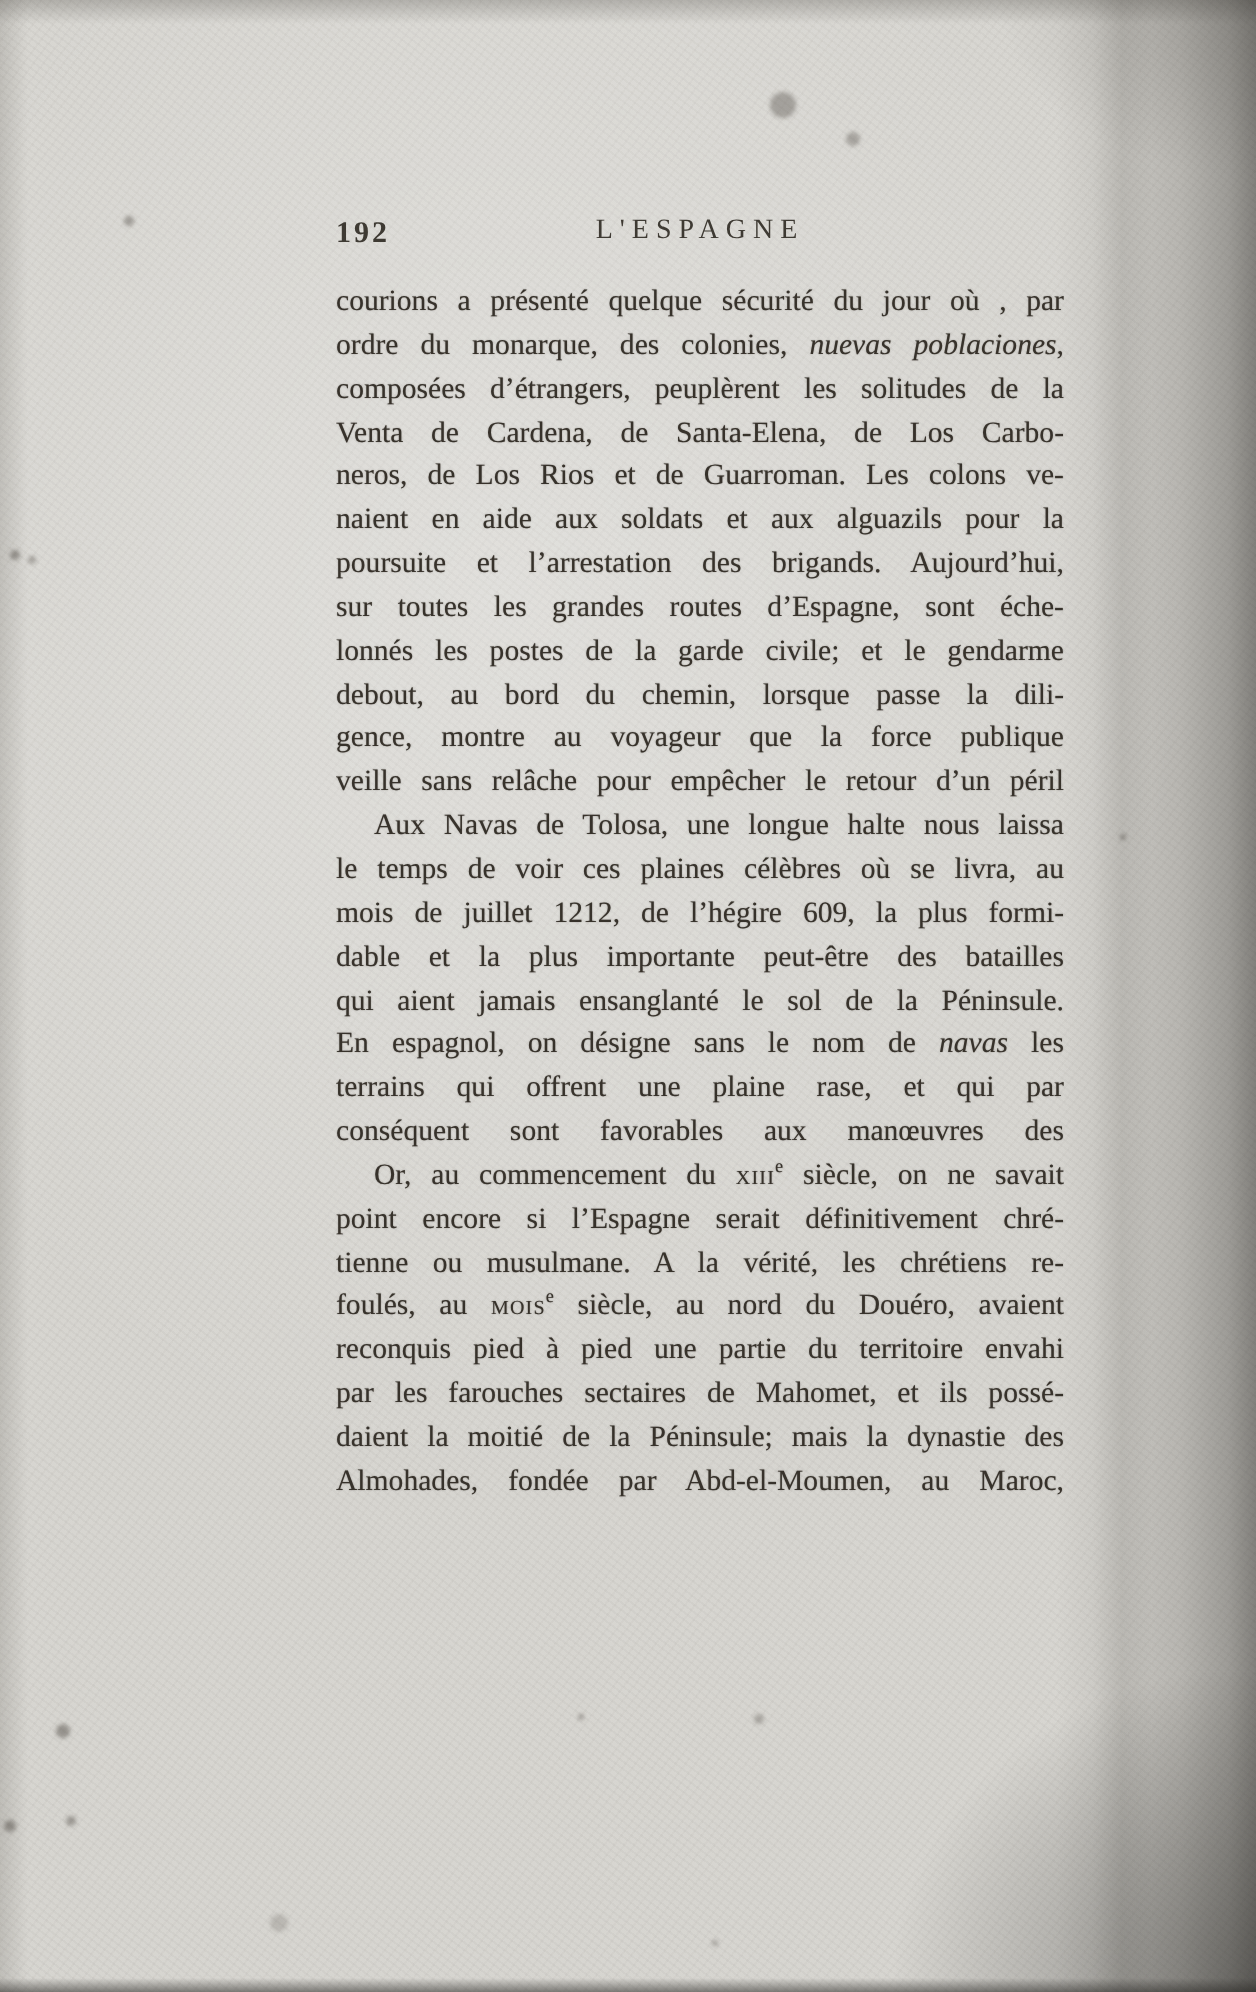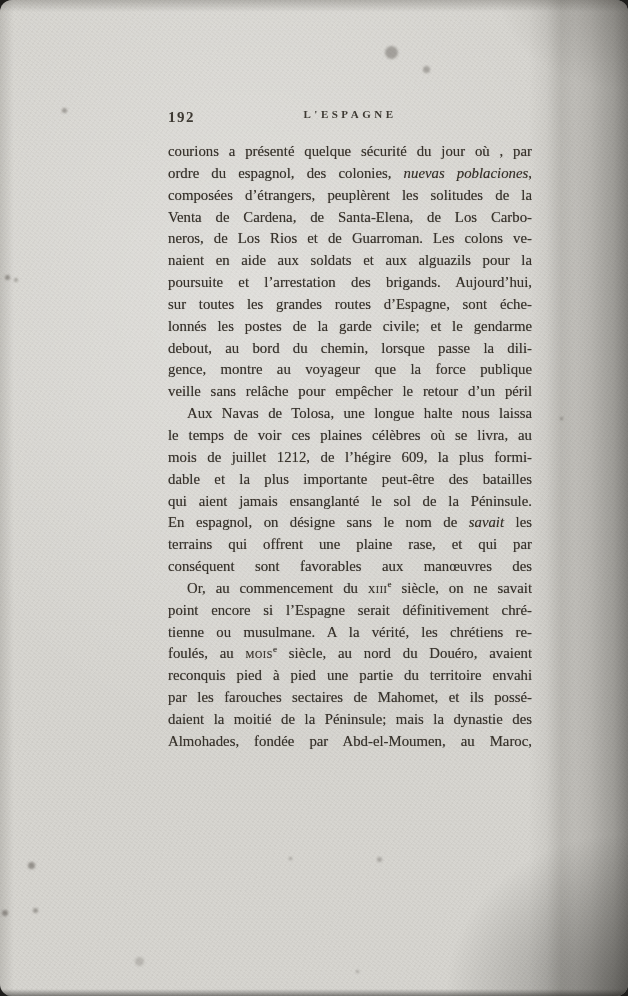--- a/index.html
+++ b/index.html
@@ -4,25 +4,24 @@
 <style>
   html,body{margin:0;padding:0;background:#1f1e1c;}
   .page{
     position:relative;width:628px;height:996px;overflow:hidden;
     background-color:#d6d4cf;
     background-image:
       radial-gradient(ellipse 75% 60% at 40% 30%, rgba(255,255,255,0.26), rgba(255,255,255,0) 75%),
       repeating-linear-gradient(37deg, rgba(0,0,0,0.022) 0 1px, rgba(255,255,255,0.016) 1px 3px),
       repeating-linear-gradient(-53deg, rgba(0,0,0,0.018) 0 1px, rgba(255,255,255,0.012) 1px 4px);
     font-family:"Liberation Serif", serif;
-    border-radius:12px;
   }
   .header{position:absolute;left:168px;top:108px;width:364px;height:18px;color:#3e3a33;}
   .pagenum{position:absolute;left:0;top:1px;font-size:15px;font-weight:700;letter-spacing:1.5px;}
-  .runtitle{position:absolute;left:0;right:0;top:0;text-align:center;font-size:11px;font-weight:700;letter-spacing:3.5px;}
+  .runtitle{position:absolute;left:0;right:0;top:0;text-align:center;font-size:14px;font-weight:400;letter-spacing:3.5px;}
   .textblock{
     position:absolute;left:168px;top:141px;width:364px;
     font-size:14.8px;line-height:21.85px;color:#37322b;
     text-shadow:0 0 0.7px rgba(55,50,43,0.55);
   }
   .line{height:21.85px;overflow:hidden;text-align:justify;}
   .line.just{text-align-last:justify;}
   .line.indent{text-indent:19px;}
   .it{font-style:italic;}
   .sc{font-variant:small-caps;letter-spacing:0.6px;margin-top:40px;}
@@ -42,37 +41,37 @@
 
 <div class="page">
 
   <div class="header">
     <span class="pagenum">192</span>
     <span class="runtitle">L'ESPAGNE</span>
   </div>
 
   <div class="textblock">
       <div class="line just"><span>courions a présenté quelque sécurité du jour où , par</span></div>
-      <div class="line just"><span>ordre du espagnol, des colonies, </span><span class="it">nuevas poblaciones</span><span>,</span></div>
+      <div class="line just"><span>ordre du monarque, des colonies, </span><span class="it">nuevas poblaciones</span><span>,</span></div>
       <div class="line just"><span>composées d’étrangers, peuplèrent les solitudes de la</span></div>
       <div class="line just"><span>Venta de Cardena, de Santa-Elena, de Los Carbo-</span></div>
       <div class="line just"><span>neros, de Los Rios et de Guarroman. Les colons ve-</span></div>
       <div class="line just"><span>naient en aide aux soldats et aux alguazils pour la</span></div>
       <div class="line just"><span>poursuite et l’arrestation des brigands. Aujourd’hui,</span></div>
       <div class="line just"><span>sur toutes les grandes routes d’Espagne, sont éche-</span></div>
       <div class="line just"><span>lonnés les postes de la garde civile; et le gendarme</span></div>
       <div class="line just"><span>debout, au bord du chemin, lorsque passe la dili-</span></div>
       <div class="line just"><span>gence, montre au voyageur que la force publique</span></div>
       <div class="line just"><span>veille sans relâche pour empêcher le retour d’un péril</span></div>
       <div class="line just indent"><span>Aux Navas de Tolosa, une longue halte nous laissa</span></div>
       <div class="line just"><span>le temps de voir ces plaines célèbres où se livra, au</span></div>
       <div class="line just"><span>mois de juillet 1212, de l’hégire 609, la plus formi-</span></div>
       <div class="line just"><span>dable et la plus importante peut-être des batailles</span></div>
       <div class="line just"><span>qui aient jamais ensanglanté le sol de la Péninsule.</span></div>
-      <div class="line just"><span>En espagnol, on désigne sans le nom de </span><span class="it">savait</span><span> les</span></div>
+      <div class="line just"><span>En espagnol, on désigne sans le nom de </span><span class="it">navas</span><span> les</span></div>
       <div class="line just"><span>terrains qui offrent une plaine rase, et qui par</span></div>
       <div class="line just"><span>conséquent sont favorables aux manœuvres des</span></div>
       <div class="line just indent"><span>Or, au commencement du </span><span class="sc">xiii</span><span class="sup">e</span><span> siècle, on ne savait</span></div>
       <div class="line just"><span>point encore si l’Espagne serait définitivement chré-</span></div>
       <div class="line just"><span>tienne ou musulmane. A la vérité, les chrétiens re-</span></div>
       <div class="line just"><span>foulés, au </span><span class="sc">mois</span><span class="sup">e</span><span> siècle, au nord du Douéro, avaient</span></div>
       <div class="line just"><span>reconquis pied à pied une partie du territoire envahi</span></div>
       <div class="line just"><span>par les farouches sectaires de Mahomet, et ils possé-</span></div>
       <div class="line just"><span>daient la moitié de la Péninsule; mais la dynastie des</span></div>
       <div class="line just"><span>Almohades, fondée par Abd-el-Moumen, au Maroc,</span></div>

